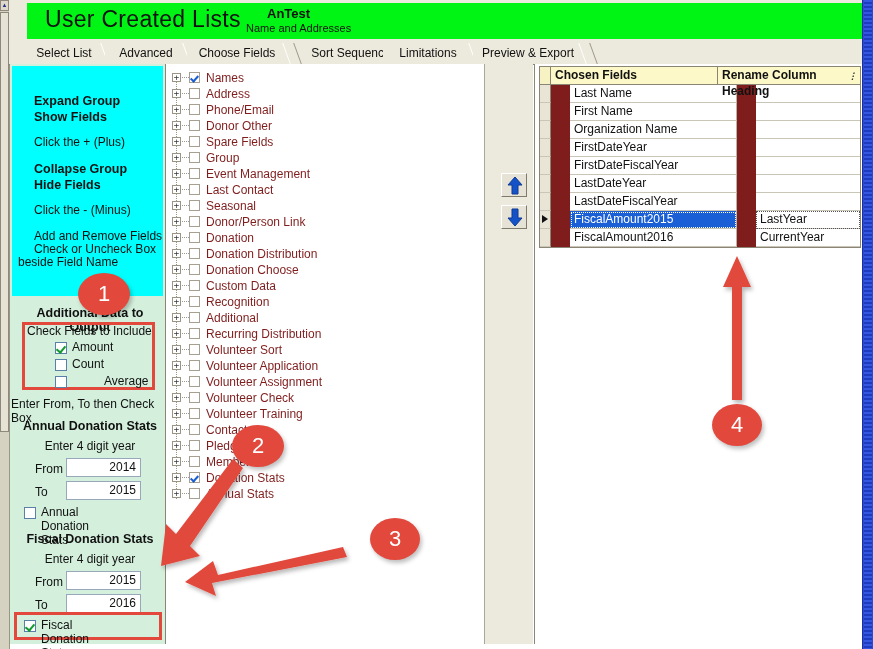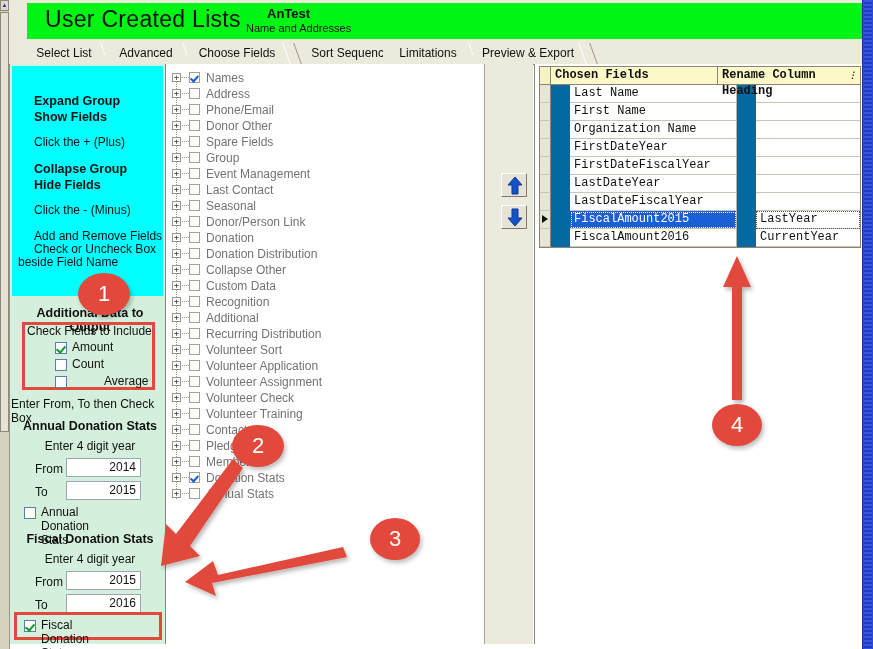--- a/index.html
+++ b/index.html
@@ -184,21 +184,21 @@
   }
   .tcb.checked::after {
     content: "";
     position: absolute; left: 2px; top: 1px;
     width: 3px; height: 6px;
     border: solid #1b5fd0; border-width: 0 2px 2px 0;
     transform: rotate(42deg);
   }
   .tlabel {
     position: absolute; left: 40px; top: 0;
-    font-size: 12px; line-height: 16px; color: #737373;
+    font-size: 12px; line-height: 16px; color: #7f1d1d;
     white-space: nowrap;
   }
   .vdots {
     position: absolute; left: 10px; width: 1px;
     border-left: 1px dotted #9a9482;
   }
 
   
   .arrowbtn {
     position: absolute; width: 26px; height: 24px;
@@ -213,22 +213,21 @@
   .grid-wrap {
     position: absolute; left: 534px; top: 64px; width: 328px; height: 580px;
     background: #ffffff;
     border-left: 1px solid #8a8575;
   }
   .grid {
     position: absolute; left: 4px; top: 2px;
     width: 322px;
     border: 1px solid #8a8575;
     box-sizing: border-box;
-    background: #0369a1;
-    font-family: Liberation Mono, monospace;
+    background: #7f1d1d;
   }
   .ghdr { display: flex; height: 18px; }
   .ghdr .gh-ind {
     width: 11px; background: #f7f2c4;
     border-right: 1px solid #8a8575; border-bottom: 1px solid #8a8575;
     box-sizing: border-box;
   }
   .ghdr .gh-c1 {
     width: 167px; background: #fcf8c8;
     border-right: 1px solid #8a8575; border-bottom: 1px solid #8a8575;
@@ -457,21 +456,21 @@
         <div class="tree-row" style="top: 182px;">
           <div class="plus">+</div>
           <div class="dots"></div>
           <div class="tcb"></div>
           <div class="tlabel">Donation Distribution</div>
         </div>
         <div class="tree-row" style="top: 198px;">
           <div class="plus">+</div>
           <div class="dots"></div>
           <div class="tcb"></div>
-          <div class="tlabel">Collapse Other</div>
+          <div class="tlabel">Donation Choose</div>
         </div>
         <div class="tree-row" style="top: 214px;">
           <div class="plus">+</div>
           <div class="dots"></div>
           <div class="tcb"></div>
           <div class="tlabel">Custom Data</div>
         </div>
         <div class="tree-row" style="top: 230px;">
           <div class="plus">+</div>
           <div class="dots"></div>

